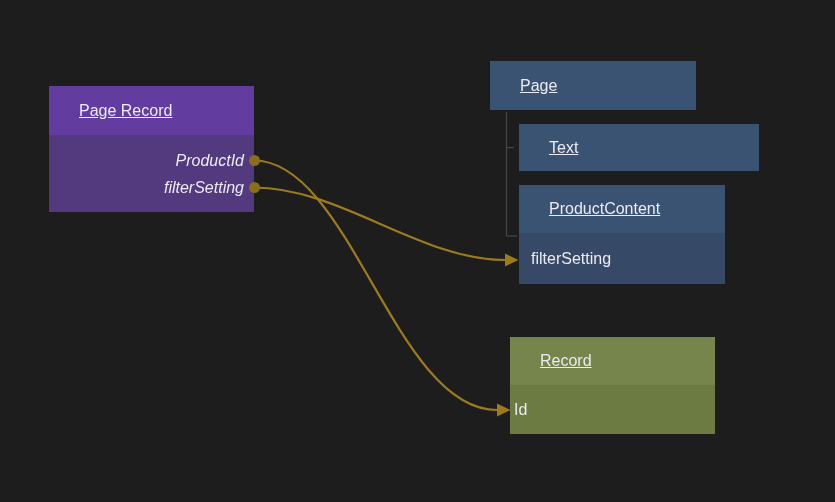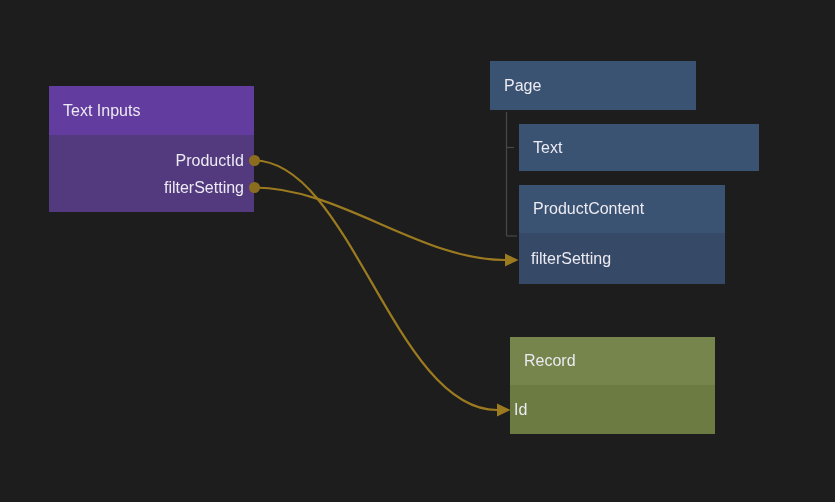--- a/index.html
+++ b/index.html
@@ -26,31 +26,33 @@
     overflow: hidden;
   }
   .node {
     position: absolute;
     color: var(--text);
     font-size: 16px;
   }
   .node-header {
     display: flex;
     align-items: center;
-    padding: 0 14px;
+    padding: 0 30px;
+    text-decoration: underline;
   }
   
   .pi-node { left: 49px; top: 86px; width: 205px; }
   .pi-header { height: 49px; background: var(--page-inputs-header); }
   .pi-body { background: var(--page-inputs-body); padding: 12px 0 11px 0; }
   .pi-row {
     height: 27px;
     line-height: 27px;
     text-align: right;
     padding-right: 10px;
+    font-style: italic;
   }
   
   .page-node { left: 490px; top: 61px; width: 206px; }
   .page-node .node-header { height: 49px; background: var(--widget-header); }
   .text-node { left: 519px; top: 124px; width: 240px; }
   .text-node .node-header { height: 47px; background: var(--widget-header); }
   .pc-node { left: 519px; top: 185px; width: 206px; }
   .pc-node .node-header { height: 48px; background: var(--widget-header); text-align: center; }
   .widget-row {
     height: 51px;
@@ -81,21 +83,21 @@
   .edge-layer .arrow { fill: var(--edge); stroke: none; }
   .edge-layer .port { fill: var(--port); stroke: none; }
 </style>
 </head>
 <body>
 
 <div class="canvas">
 
   <div class="node pi-node">
     <div class="node-header pi-header">
-      <span>Text Inputs</span>
+      <span>Page Record</span>
     </div>
     <div class="pi-body">
       <div class="pi-row">
         <span>ProductId</span>
       </div>
       <div class="pi-row">
         <span>filterSetting</span>
       </div>
     </div>
   </div>

